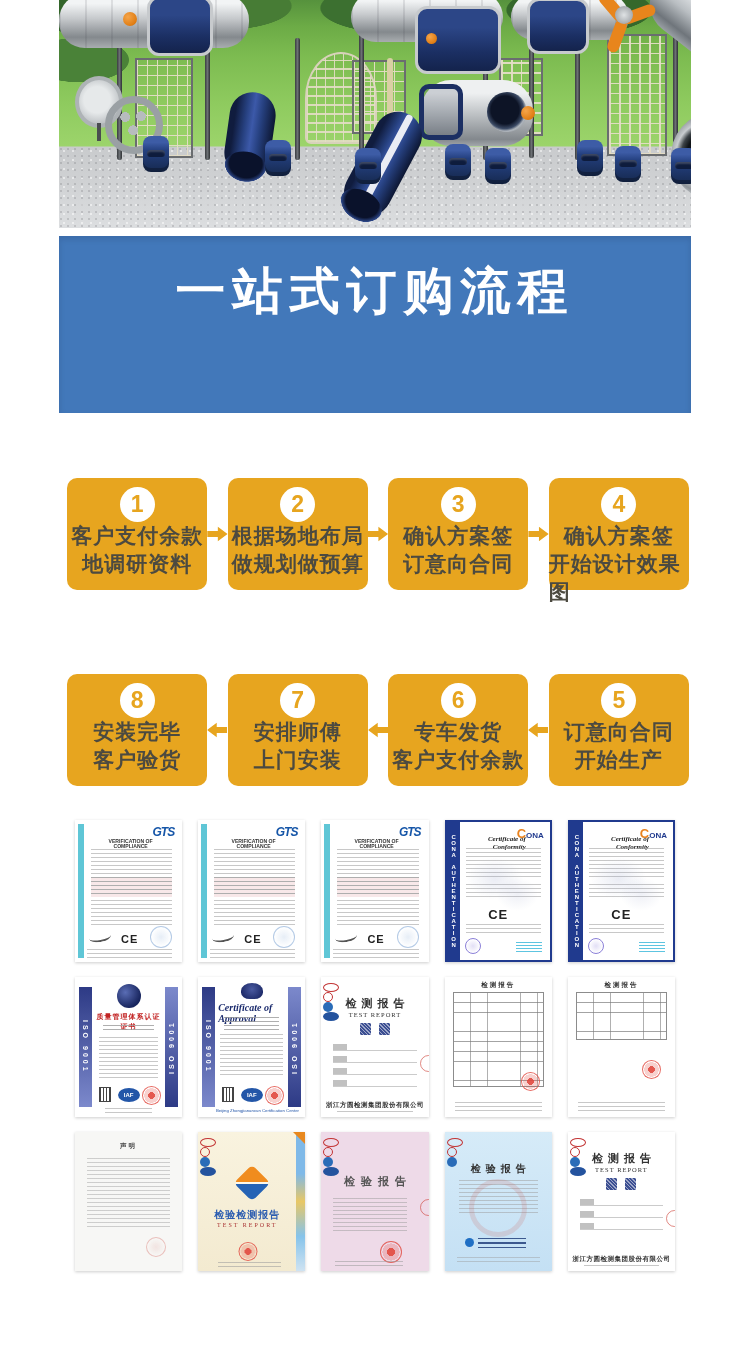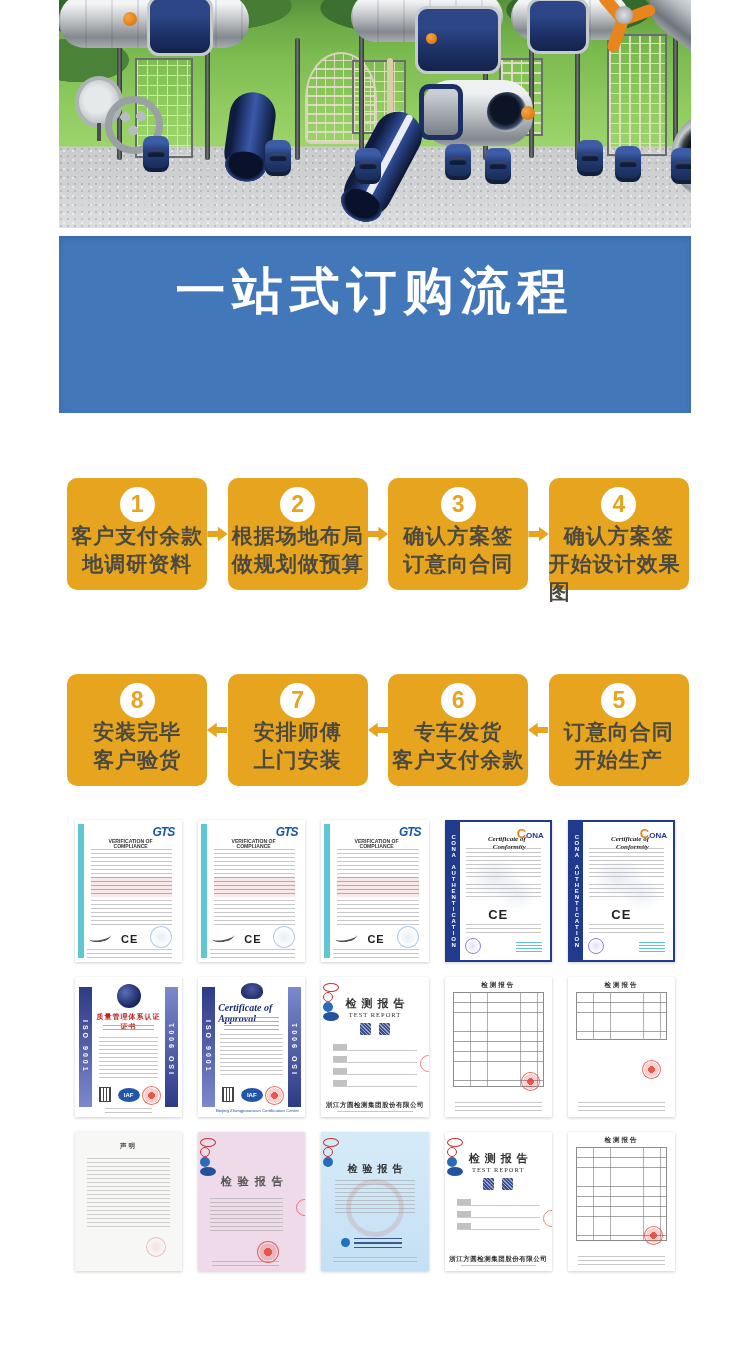--- a/index.html
+++ b/index.html
@@ -497,20 +497,34 @@
       <i class="seal-red" style="right:14px;bottom:38px"></i>
       <i class="fl scrib"></i>
     </div>
 
     <div class="cert textdoc">
       <div class="xtitle">声明</div>
       <i class="fl fl-a"></i>
       <i class="seal-faint" style="right:16px;bottom:14px"></i>
     </div>
 
+    <div class="cert cream">
+      <i class="cream-band"></i>
+      <div class="lg-row">
+        <i class="lg lg-cma"></i>
+        <i class="lg lg-cal"></i>
+        <i class="lg lg-b1"></i>
+        <i class="lg lg-cnas"></i>
+      </div>
+      <i class="dia-logo"></i>
+      <div class="cmtitle">检验检测报告</div>
+      <div class="cmsub">TEST REPORT</div>
+      <i class="seal-red"></i>
+      <i class="fl fl-d"></i>
+    </div>
 
     <div class="cert pinkc">
       <div class="lg-row">
         <i class="lg lg-cma"></i>
         <i class="lg lg-cal"></i>
         <i class="lg lg-b1"></i>
         <i class="lg lg-cnas"></i>
       </div>
       <div class="ptitle">检验报告</div>
       <i class="fl fl-a"></i>

